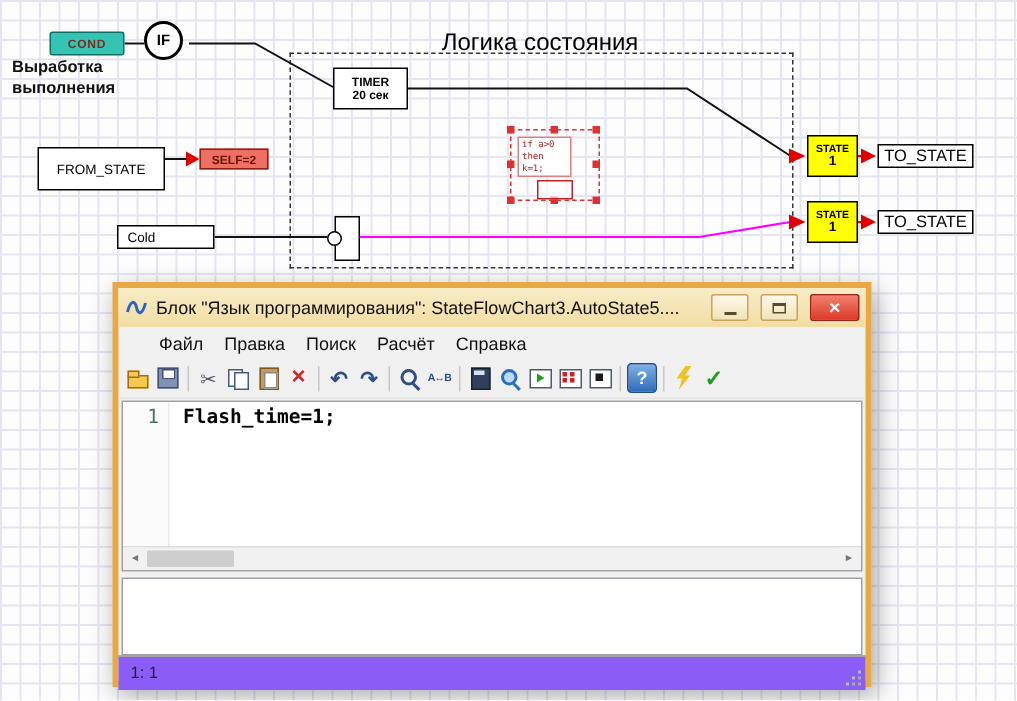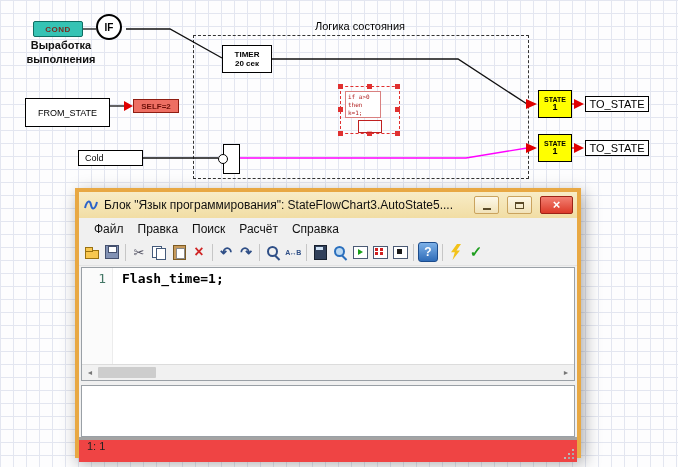--- a/index.html
+++ b/index.html
@@ -4,28 +4,28 @@
 <style>
   html,body{margin:0;padding:0;}
   body{font-family:"Liberation Sans",sans-serif;}
   #screen{position:relative;width:678px;height:467px;overflow:hidden;background-color:#fdfdfe;
     background-image:linear-gradient(#e3e6f0 1px,transparent 1px),linear-gradient(90deg,#e3e6f0 1px,transparent 1px);
     background-size:13px 13px;}
   .abs{position:absolute;}
 
   
   .group-box{left:193px;top:35px;width:334px;height:142px;border:1px dashed #333;}
-  .group-title{left:193px;top:20px;width:334px;text-align:center;font-size:11px;color:#000;}
+  .group-title{left:193px;top:20px;width:334px;text-align:center;font-size:16px;color:#000;}
   .wires{left:0;top:0;}
   .blk{box-sizing:border-box;display:flex;align-items:center;justify-content:center;}
   .cond{left:33px;top:21px;width:50px;height:16px;background:#35c3b4;border:1px solid #0e6e63;border-radius:2px;
     color:#7b2a20;font-size:8px;font-weight:bold;letter-spacing:.5px;}
   .if-circle{left:96px;top:14px;width:26px;height:26px;background:#fff;border:2px solid #000;border-radius:50%;
     font-size:10px;font-weight:bold;}
-  .captions{left:8px;top:38px;width:106px;text-align:center;font-size:11px;font-weight:bold;line-height:14px;color:#111;}
+  .captions{left:8px;top:38px;width:106px;font-size:11px;font-weight:bold;line-height:14px;color:#111;}
   .timer{left:222px;top:45px;width:50px;height:28px;background:#fff;border:1px solid #000;flex-direction:column;}
   .timer .t1{font-size:8px;font-weight:bold;}
   .timer .t2{font-size:8px;font-weight:bold;}
   .from-state{left:25px;top:98px;width:85px;height:29px;background:#fff;border:1px solid #000;font-size:9px;}
   .self{left:133px;top:99px;width:46px;height:14px;background:#ee6f63;border:1px solid #8f1d12;color:#6e1109;
     font-size:8px;font-weight:bold;}
   .cold{left:78px;top:150px;width:65px;height:16px;background:#fff;border:1px solid #000;font-size:9px;
     justify-content:flex-start;padding-left:6px;}
   .gate{left:223px;top:144px;width:15px;height:28px;background:#fff;border:1px solid #000;}
   .gate-circle{left:218px;top:154px;width:8px;height:8px;background:#fff;border:1px solid #000;border-radius:50%;}
@@ -50,21 +50,21 @@
   .titlebar{height:26px;flex:0 0 26px;background:linear-gradient(#f8ecc6,#f1ddA4);display:flex;align-items:center;
     padding:0 4px;gap:5px;}
   .app-icon{width:16px;height:16px;display:inline-flex;}
   .title-text{font-size:12px;color:#111;white-space:nowrap;overflow:hidden;flex:1 1 auto;}
   .win-btn{position:relative;width:23px;height:16px;flex:0 0 auto;margin-left:3px;border:1px solid #caa35e;
     border-radius:2px;background:linear-gradient(#fdf8ea,#f1e2b8);display:flex;align-items:center;justify-content:center;}
   .wb-min::before{content:"";width:8px;height:2px;background:#5a4a28;align-self:flex-end;margin-bottom:3px;}
   .wb-max::before{content:"";box-sizing:border-box;width:9px;height:7px;border:1px solid #5a4a28;border-top-width:2px;}
   .wb-close{width:31px;background:linear-gradient(#f28072,#dc3a28);border-color:#9c2316;}
   .wb-close::before{content:"×";color:#fff;font-size:13px;font-weight:bold;line-height:1;margin-top:-1px;}
-  .menubar{height:21px;flex:0 0 21px;display:flex;align-items:center;font-size:12px;color:#111;padding-left:8px;}
+  .menubar{height:21px;flex:0 0 21px;display:flex;align-items:center;font-size:12px;color:#111;padding-left:20px;}
   .menu-item{padding:2px 7px;}
   .toolbar{height:26px;flex:0 0 26px;display:flex;align-items:center;padding:0 3px;border-bottom:1px solid #e3e3e3;}
   .tb-sep{width:1px;height:17px;background:#c6c6c6;margin:0 3px;flex:0 0 1px;}
   .tb-btn{position:relative;width:20px;height:20px;flex:0 0 20px;display:flex;align-items:center;justify-content:center;}
   .i-open::before{content:"";position:absolute;left:3px;top:8px;width:12px;height:7px;background:#f8c74f;border:1px solid #9a7110;}
   .i-open::after{content:"";position:absolute;left:3px;top:5px;width:6px;height:3px;background:#f8c74f;border:1px solid #9a7110;}
   .i-save::before{content:"";position:absolute;left:3px;top:3px;width:12px;height:12px;background:#8292b4;border:1px solid #44506e;}
   .i-save::after{content:"";position:absolute;left:6px;top:4px;width:7px;height:5px;background:#fff;border:1px solid #44506e;}
   .i-cut::before{content:"✂";font-size:13px;color:#556;}
   .i-copy::before{content:"";position:absolute;left:3px;top:4px;width:8px;height:10px;background:#fff;border:1px solid #445a7a;}
@@ -93,22 +93,22 @@
 
   .editor{position:relative;margin:1px 2px 0 2px;height:112px;flex:0 0 112px;background:#fff;border:1px solid #9aa0a6;}
   .gutter{position:absolute;left:0;top:0;bottom:15px;width:30px;background:#fbfbfb;border-right:1px solid #ececec;}
   .line-num{position:absolute;right:6px;top:3px;font-family:"DejaVu Sans Mono",monospace;font-size:13px;color:#447766;}
   .code-line{position:absolute;left:40px;top:3px;font-family:"DejaVu Sans Mono",monospace;font-size:13px;font-weight:bold;color:#000;}
   .hscroll{position:absolute;left:0;right:0;bottom:0;height:15px;background:#f1f1f1;border-top:1px solid #dcdcdc;display:flex;align-items:center;}
   .sb-arrow{width:16px;height:15px;display:flex;align-items:center;justify-content:center;font-size:7px;color:#777;background:#f1f1f1;}
   .sb-right{margin-left:auto;}
   .sb-thumb{width:58px;height:11px;background:#cdcdcd;border-radius:1px;}
   .panel2{margin:4px 2px 0 2px;height:50px;flex:0 0 50px;background:#fff;border:1px solid #9aa0a6;}
-  .statusbar{margin-top:auto;height:22px;flex:0 0 22px;background:#ef4444;border-top:3px solid #a3a3a3;
-    display:flex;font-size:11px;color:#222;padding-left:8px;position:relative;}
+  .statusbar{margin-top:auto;height:22px;flex:0 0 22px;background:#8b5cf6;border-top:1px solid #a3a3a3;
+    display:flex;align-items:center;font-size:11px;color:#222;padding-left:8px;position:relative;}
   .grip{position:absolute;right:1px;bottom:1px;width:14px;height:14px;}
   .grip::before{content:"";position:absolute;right:2px;bottom:2px;width:2px;height:2px;background:#a8a8a8;
     box-shadow:0 -4px #a8a8a8,-4px 0 #a8a8a8,0 -8px #b8b8b8,-4px -4px #b8b8b8,-8px 0 #b8b8b8;}
 </style>
 </head>
 <body>
 
 <div id="screen">
 
   <div class="abs group-box"></div>

